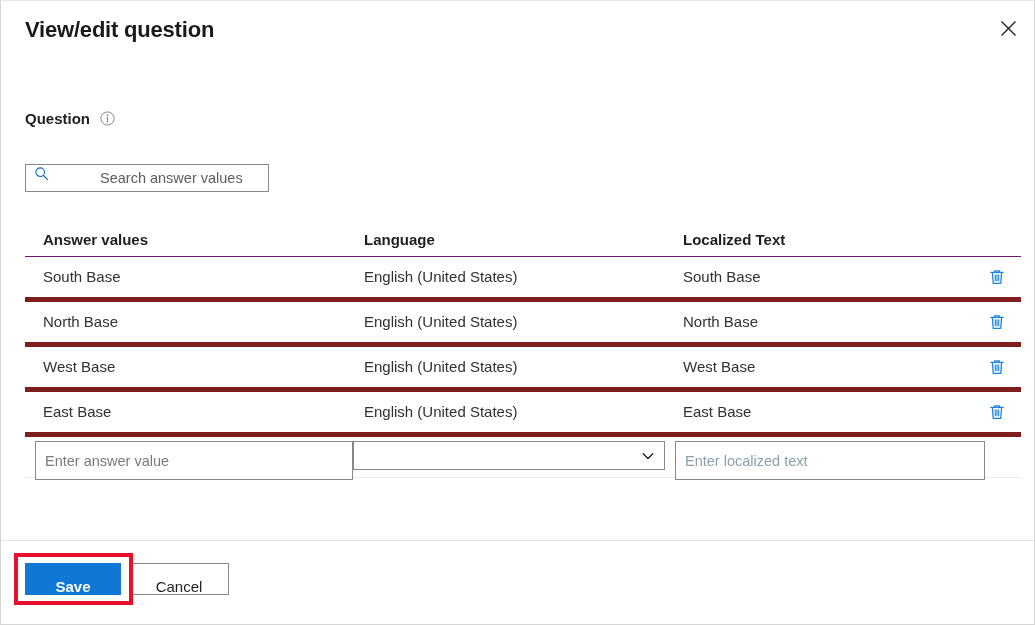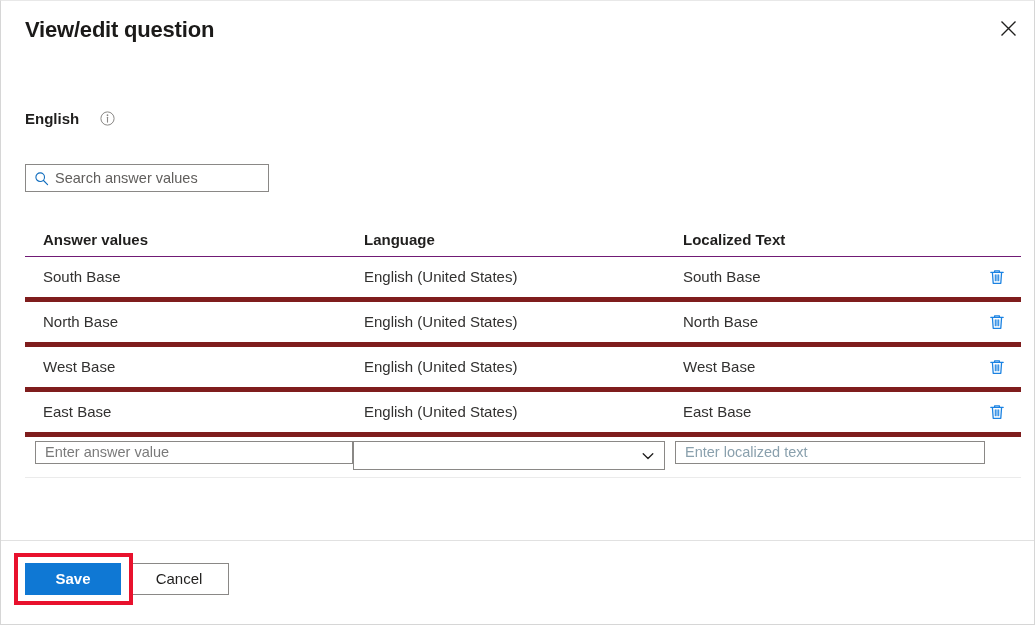--- a/index.html
+++ b/index.html
@@ -84,22 +84,22 @@
   .search-box {
     position: absolute;
     left: 24px;
     top: 163px;
     width: 244px;
     height: 28px;
     box-sizing: border-box;
     border: 1px solid #8a8886;
     background: #ffffff;
     display: flex;
-    align-items: center;
     padding-left: 7px;
+    gap: 45px;
   }
   .search-icon {
     width: 16px;
     height: 16px;
     flex: 0 0 16px;
     display: flex;
     align-items: center;
     justify-content: center;
     color: #0f6cbd;
     margin-right: 6px;
@@ -174,21 +174,21 @@
 
   
   .tr-new {
     position: relative;
     height: 40px;
     border-bottom: 1px solid #ebebeb;
   }
   .field {
     position: absolute;
     top: 4px;
-    height: 23px;
+    height: 39px;
     box-sizing: border-box;
     border: 1px solid #8a8886;
     background: #ffffff;
     font-family: "Liberation Sans", sans-serif;
     font-size: 14.5px;
     color: #323130;
     padding: 0 9px;
     outline: none;
     line-height: 27px;
   }
@@ -237,21 +237,21 @@
     width: 100%;
     height: 84px;
   }
   .btn {
     position: absolute;
     height: 32px;
     box-sizing: border-box;
     font-family: "Liberation Sans", sans-serif;
     font-size: 15px;
     cursor: pointer;
-    padding: 0 16px;
+    padding: 8px 16px;
     line-height: 30px;
   }
   .btn-save {
     left: 24px;
     top: 22px;
     min-width: 96px;
     background: #0f78d4;
     color: #ffffff;
     border: 1px solid #0f78d4;
     font-weight: 600;
@@ -283,21 +283,21 @@
 <div id="panel">
 
   <div class="panel-title">View/edit question</div>
 
   <button class="close-btn" aria-label="Close">
     <svg width="17" height="17" viewBox="0 0 17 17" aria-hidden="true">
       <path d="M1.5 1.5 L15.5 15.5 M15.5 1.5 L1.5 15.5" stroke="currentColor" stroke-width="1.4" fill="none"></path>
     </svg>
   </button>
 
-  <div class="question-label">English</div>
+  <div class="question-label">Question</div>
   <span class="info-icon">
     <svg width="15" height="15" viewBox="0 0 15 15" aria-hidden="true">
       <circle cx="7.5" cy="7.5" r="6.6" fill="none" stroke="#8a8886" stroke-width="1"></circle>
       <circle cx="7.5" cy="4.2" r="0.85" fill="#8a8886"></circle>
       <path d="M7.5 6.3 L7.5 11.1" stroke="#8a8886" stroke-width="1.1" fill="none" stroke-linecap="round"></path>
     </svg>
   </span>
 
   <div class="search-box">
     <span class="search-icon">

